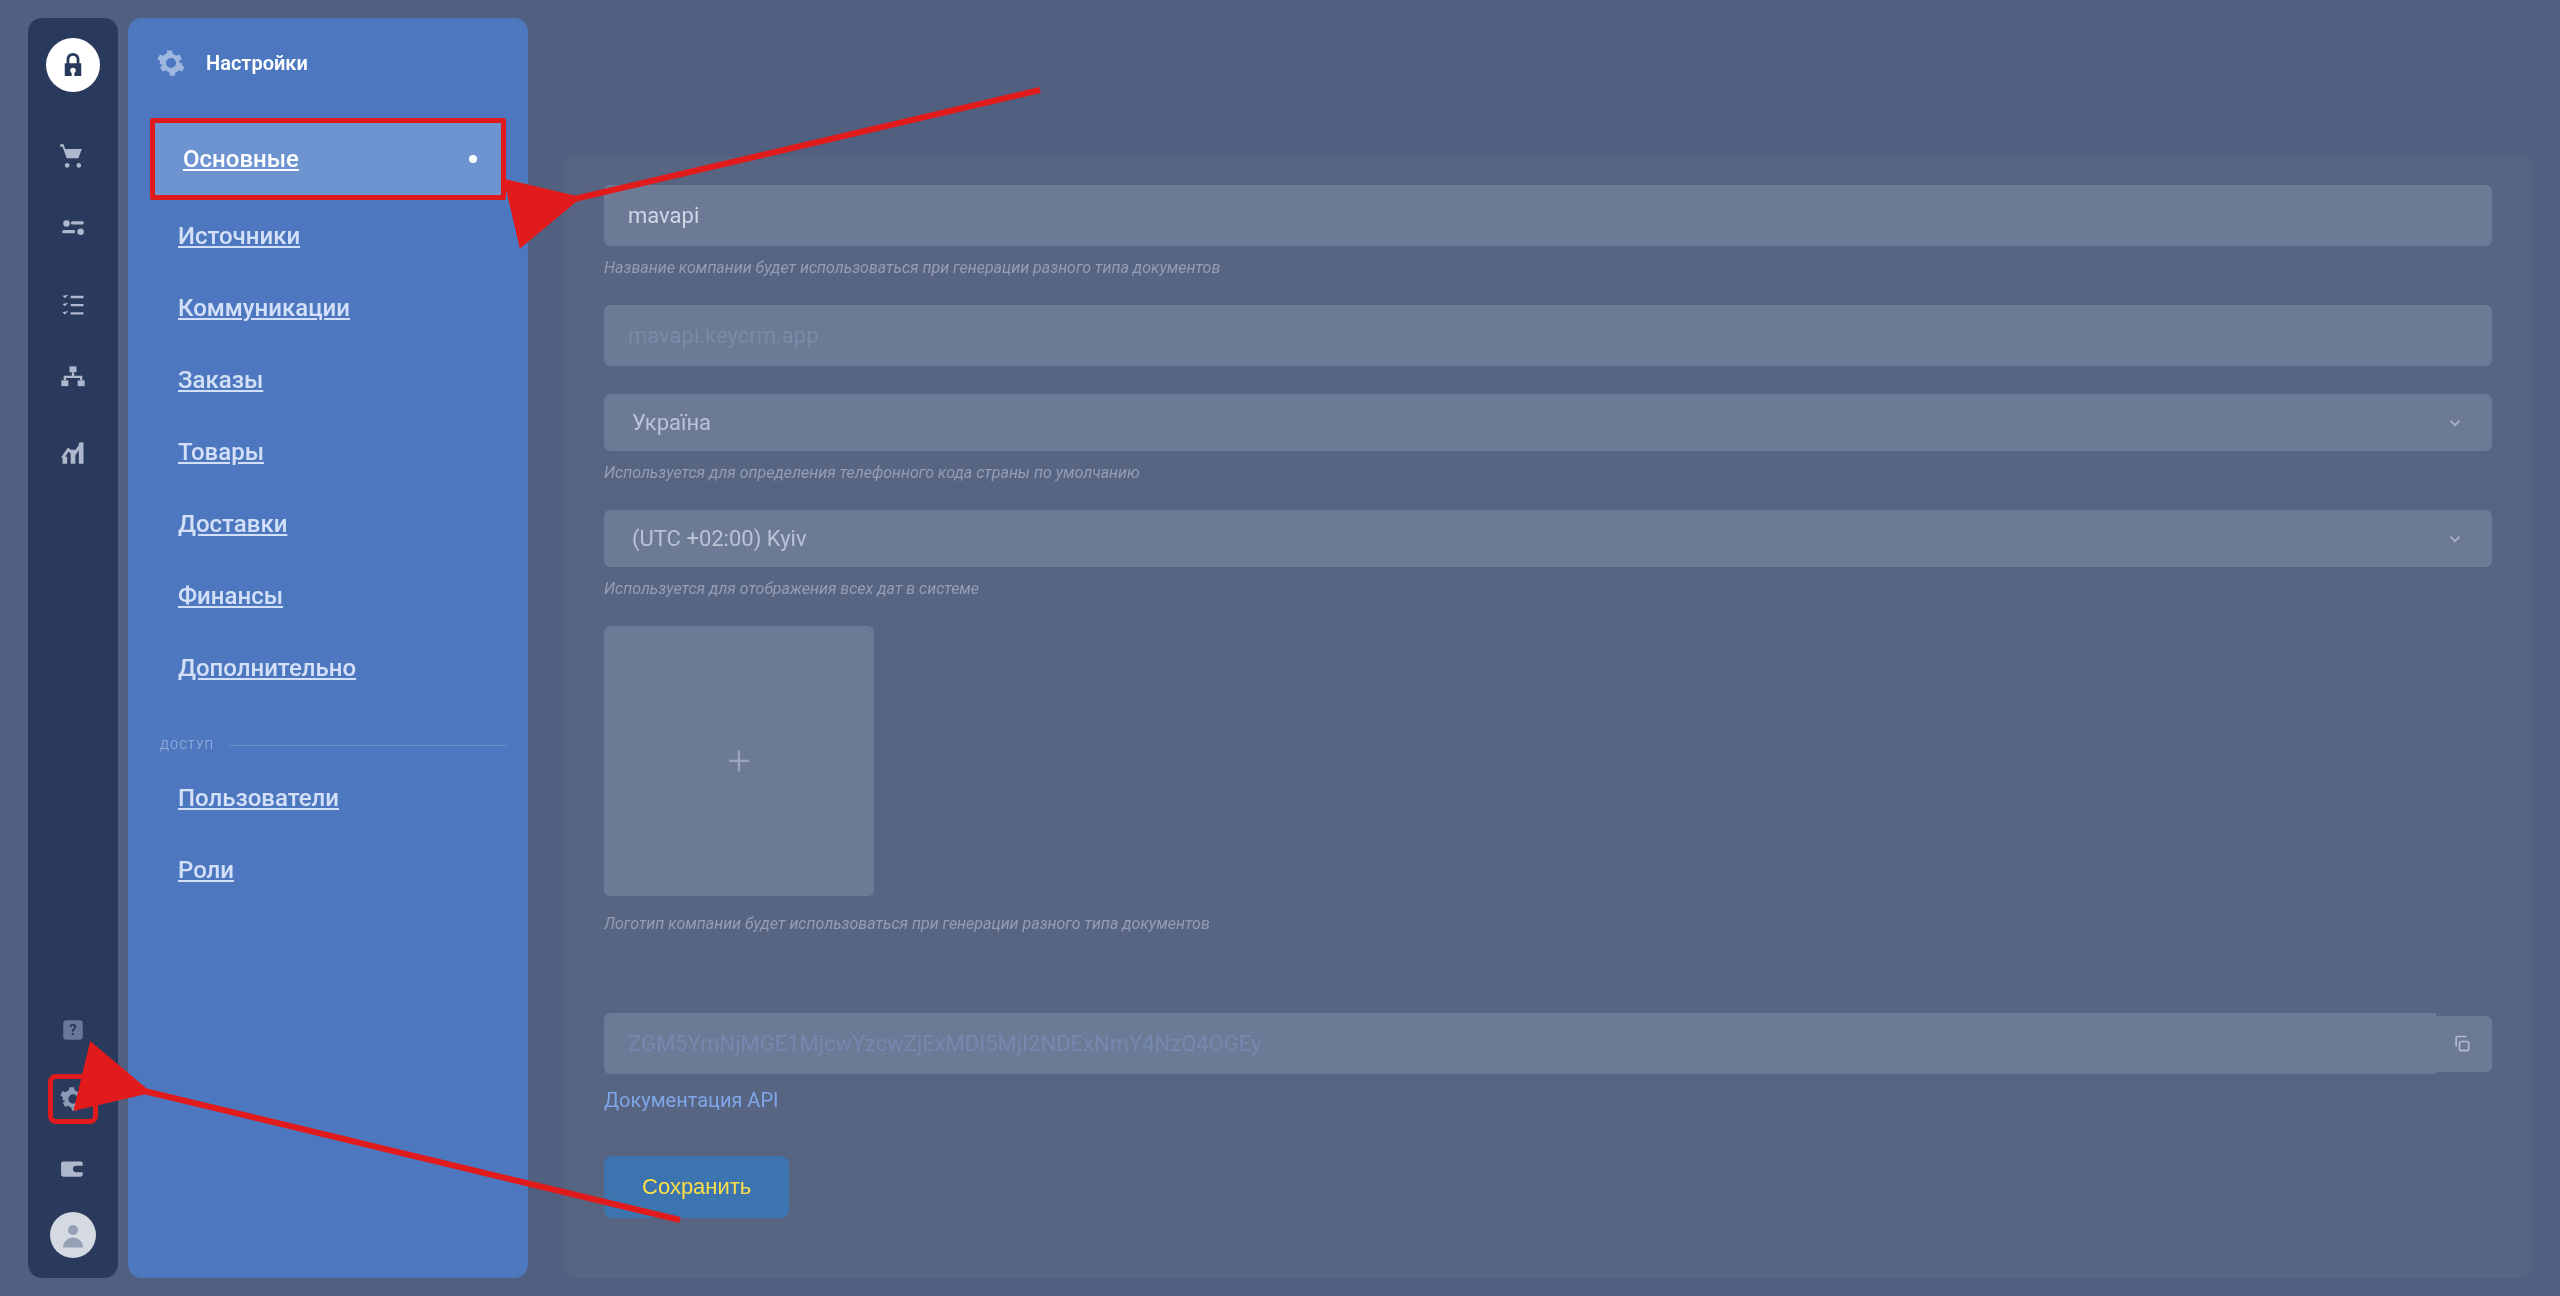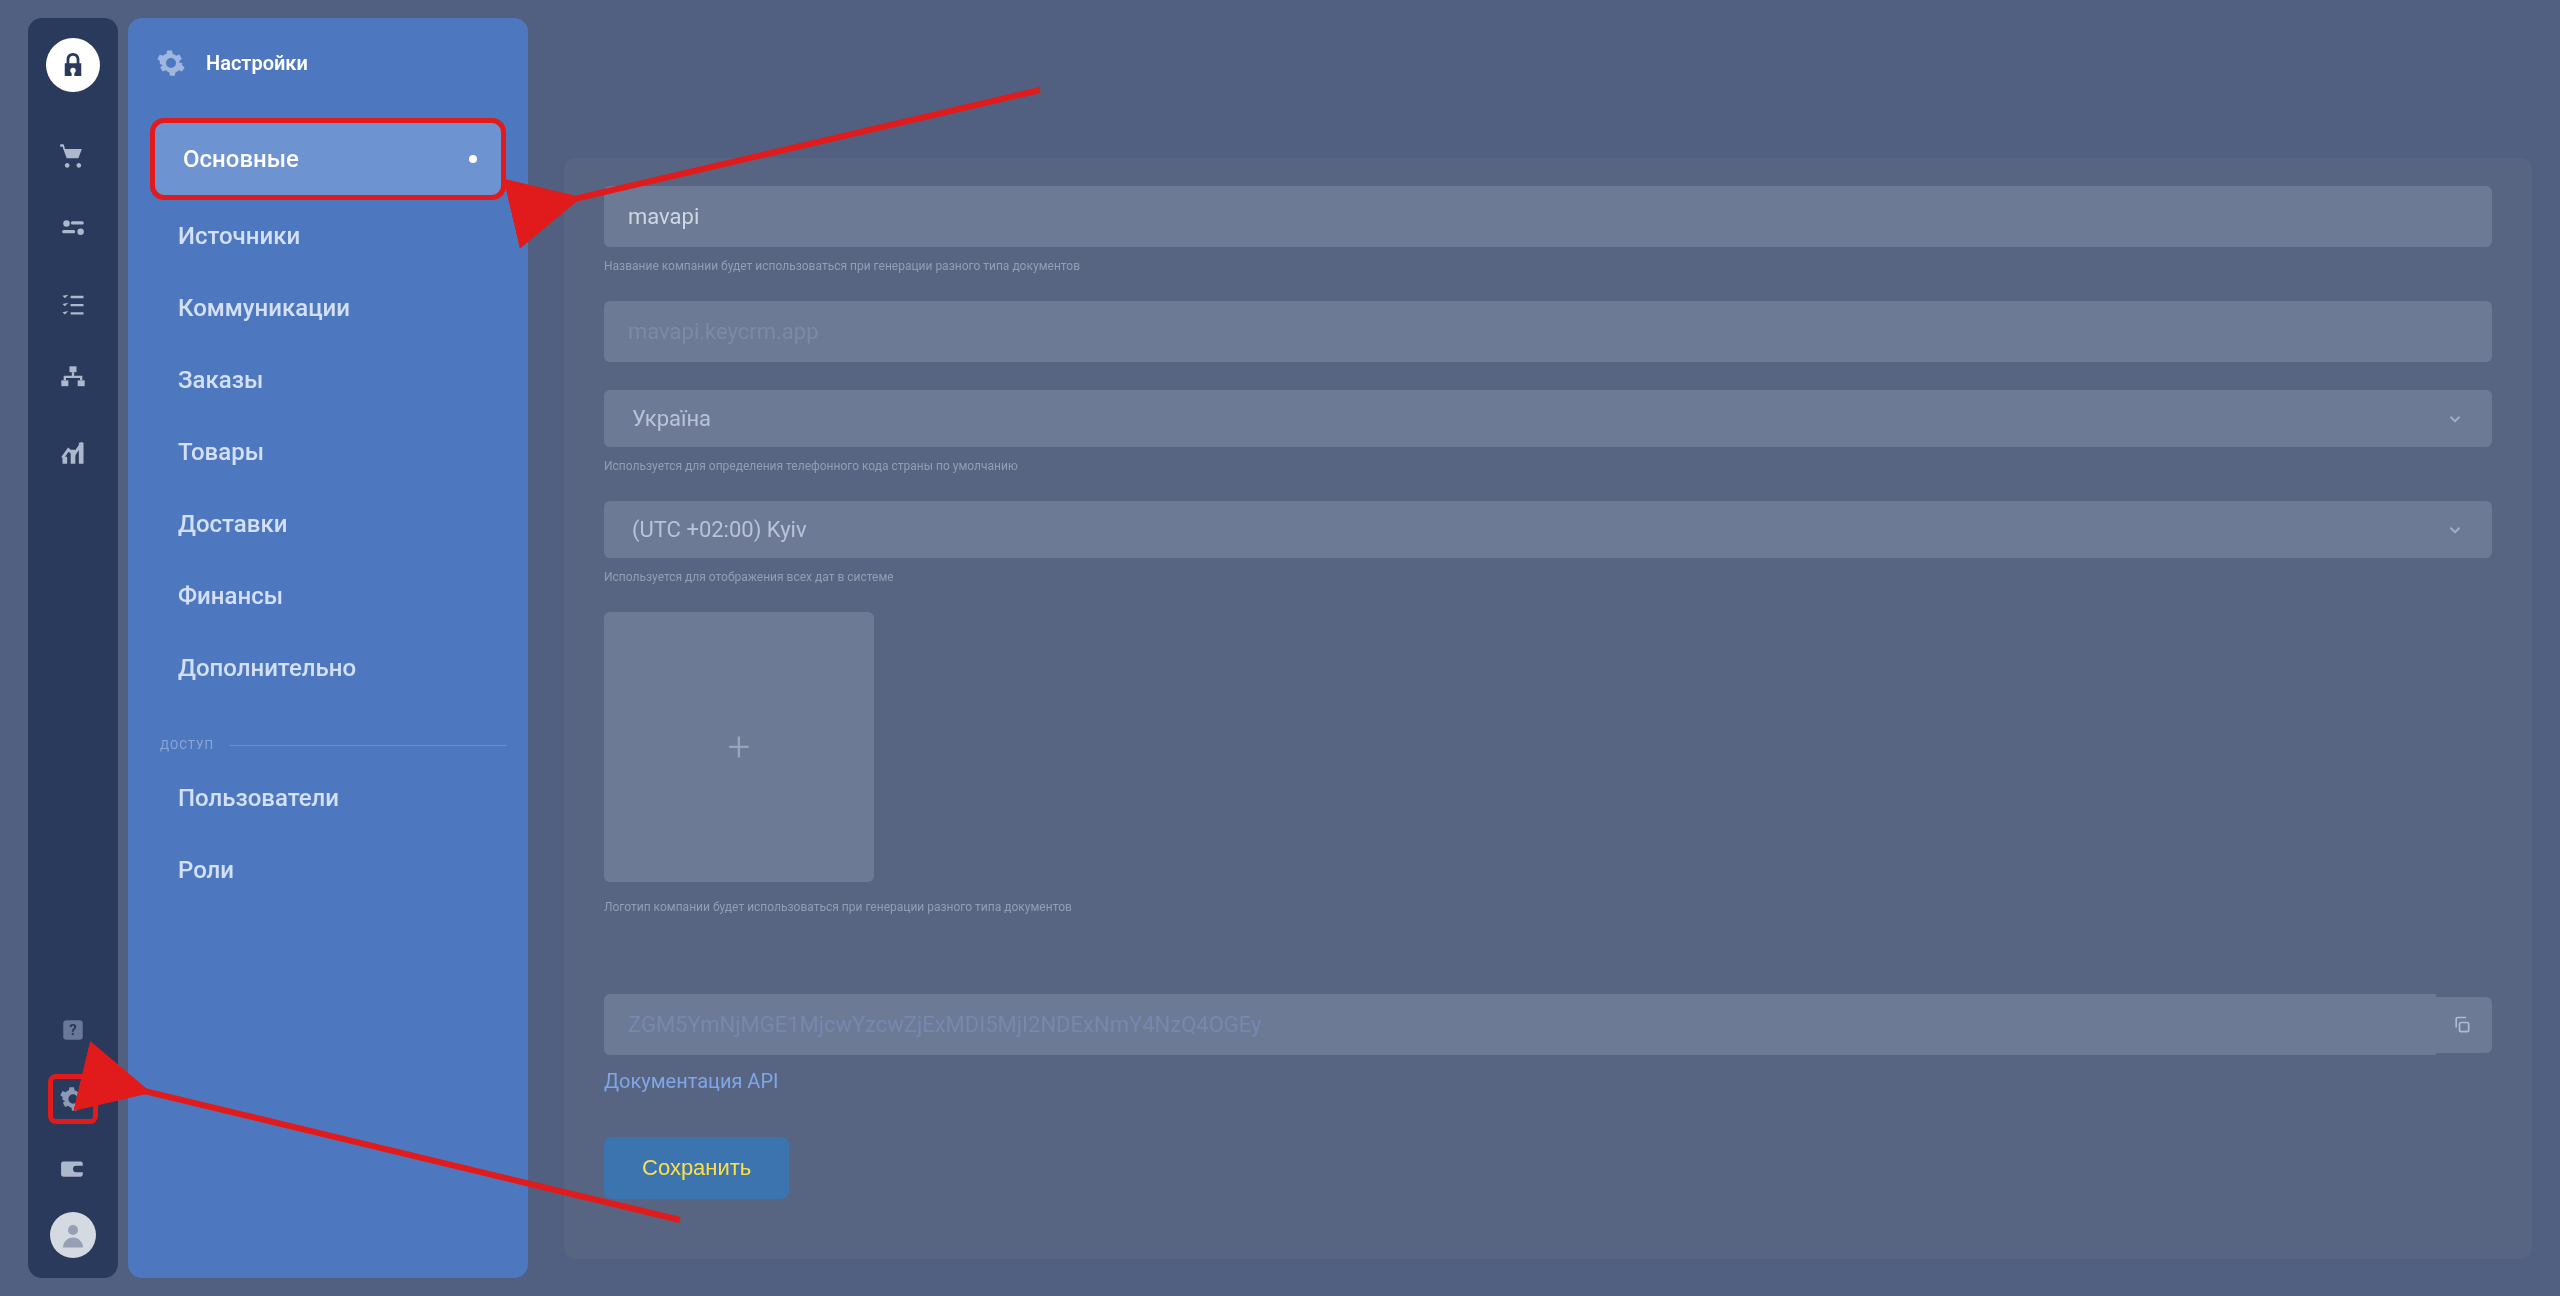--- a/index.html
+++ b/index.html
@@ -9,32 +9,32 @@
     .logo-circle { width: 54px; height: 54px; background: #fff; border-radius: 50%; display: flex; align-items: center; justify-content: center; margin-bottom: 50px; }
     .logo-circle svg { width: 22px; height: 28px; }
     .rail-icons { display: flex; flex-direction: column; gap: 46px; align-items: center; }
     .rail-icon { width: 28px; height: 28px; display: flex; align-items: center; justify-content: center; color: #aeb8cc; cursor: pointer; }
     .rail-bottom { position: absolute; bottom: 20px; display: flex; flex-direction: column; gap: 30px; align-items: center; }
     .rail-settings-hl { border: 5px solid #e11b1b; border-radius: 8px; padding: 6px; }
     .avatar { width: 46px; height: 46px; background: #d5d9e2; border-radius: 50%; display: flex; align-items: center; justify-content: center; }
     .settings-panel { width: 400px; background: #4d78c0; border-radius: 14px; margin-left: 10px; padding: 30px 22px; color: #d8e2f4; position: relative; }
     .panel-header { display: flex; align-items: center; gap: 20px; margin-bottom: 40px; padding-left: 6px; }
     .panel-header span { font-size: 20px; font-weight: 600; color: #fff; }
-    .panel-item { padding: 22px 28px; font-size: 24px; font-weight: 500; color: #d4e0f7; cursor: pointer; border-radius: 14px; position: relative; }
+    .panel-item { padding: 22px 28px; font-size: 24px; font-weight: 500; color: #d4e0f7; cursor: pointer; border-radius: 2px; position: relative; text-decoration: underline; }
     .panel-item.active-hl { border: 5px solid #e11b1b; background: #6e93d1; color: #fff; }
     .panel-item.active-hl::after { content: ""; position: absolute; right: 24px; top: 50%; transform: translateY(-50%); width: 8px; height: 8px; background: #fff; border-radius: 50%; }
     .panel-section { margin-top: 34px; }
     .panel-section-title { font-size: 12px; font-weight: 400; color: #8da8d6; letter-spacing: 1px; display: flex; align-items: center; gap: 16px; padding-left: 10px; margin-bottom: 10px; }
     .panel-section-title .line { flex: 1; height: 1px; background: #6f8fc8; }
     .content { flex: 1; margin-left: 36px; display: flex; flex-direction: column; }
     .form-zone { background: #576582; border-radius: 10px; padding: 0 40px 60px 40px; }
     .form-field { margin-top: 28px; }
     .input-box { background: #6c7a96; border-radius: 6px; padding: 18px 24px; font-size: 22px; color: #cfd7e6; min-height: 56px; display: flex; }
     .input-box.disabled { color: #7c8aa6; }
-    .helper-text { color: #939eb2; font-size: 12px; margin-top: 12px; }
+    .helper-text { color: #939eb2; font-size: 16px; margin-top: 12px; font-style: italic; }
     .select-box { background: #6c7a96; border-radius: 6px; padding: 16px 28px; font-size: 22px; color: #b9c3d6; display: flex; justify-content: space-between; align-items: center; cursor: pointer; gap: 36px; }
     .select-box .chev { color: #a6afc3; }
     .logo-upload { width: 270px; height: 270px; background: #6c7a96; border-radius: 6px; display: flex; align-items: center; justify-content: center; margin-top: 28px; cursor: pointer; }
     .plus-icon { font-size: 40px; color: #9aa5bb; font-weight: 300; }
     .api-row { display: flex; align-items: center; }
     .api-row .input-box { flex: 1; color: #7588af; }
     .copy-btn { width: 60px; height: 56px; background: #6c7a96; border-radius: 0 6px 6px 0; margin-left: -4px; display: flex; align-items: center; justify-content: center; cursor: pointer; color: #b2bbcf; }
     .api-link { color: #7fa6e8; font-size: 20px; margin-top: 14px; cursor: pointer; display: inline-block; }
     .save-btn { background: #3c74b0; color: #fde047; border: none; border-radius: 8px; padding: 18px 38px; font-size: 22px; margin-top: 44px; cursor: pointer; }
     .annot-svg { position: absolute; inset: 0; pointer-events: none; z-index: 100; }

